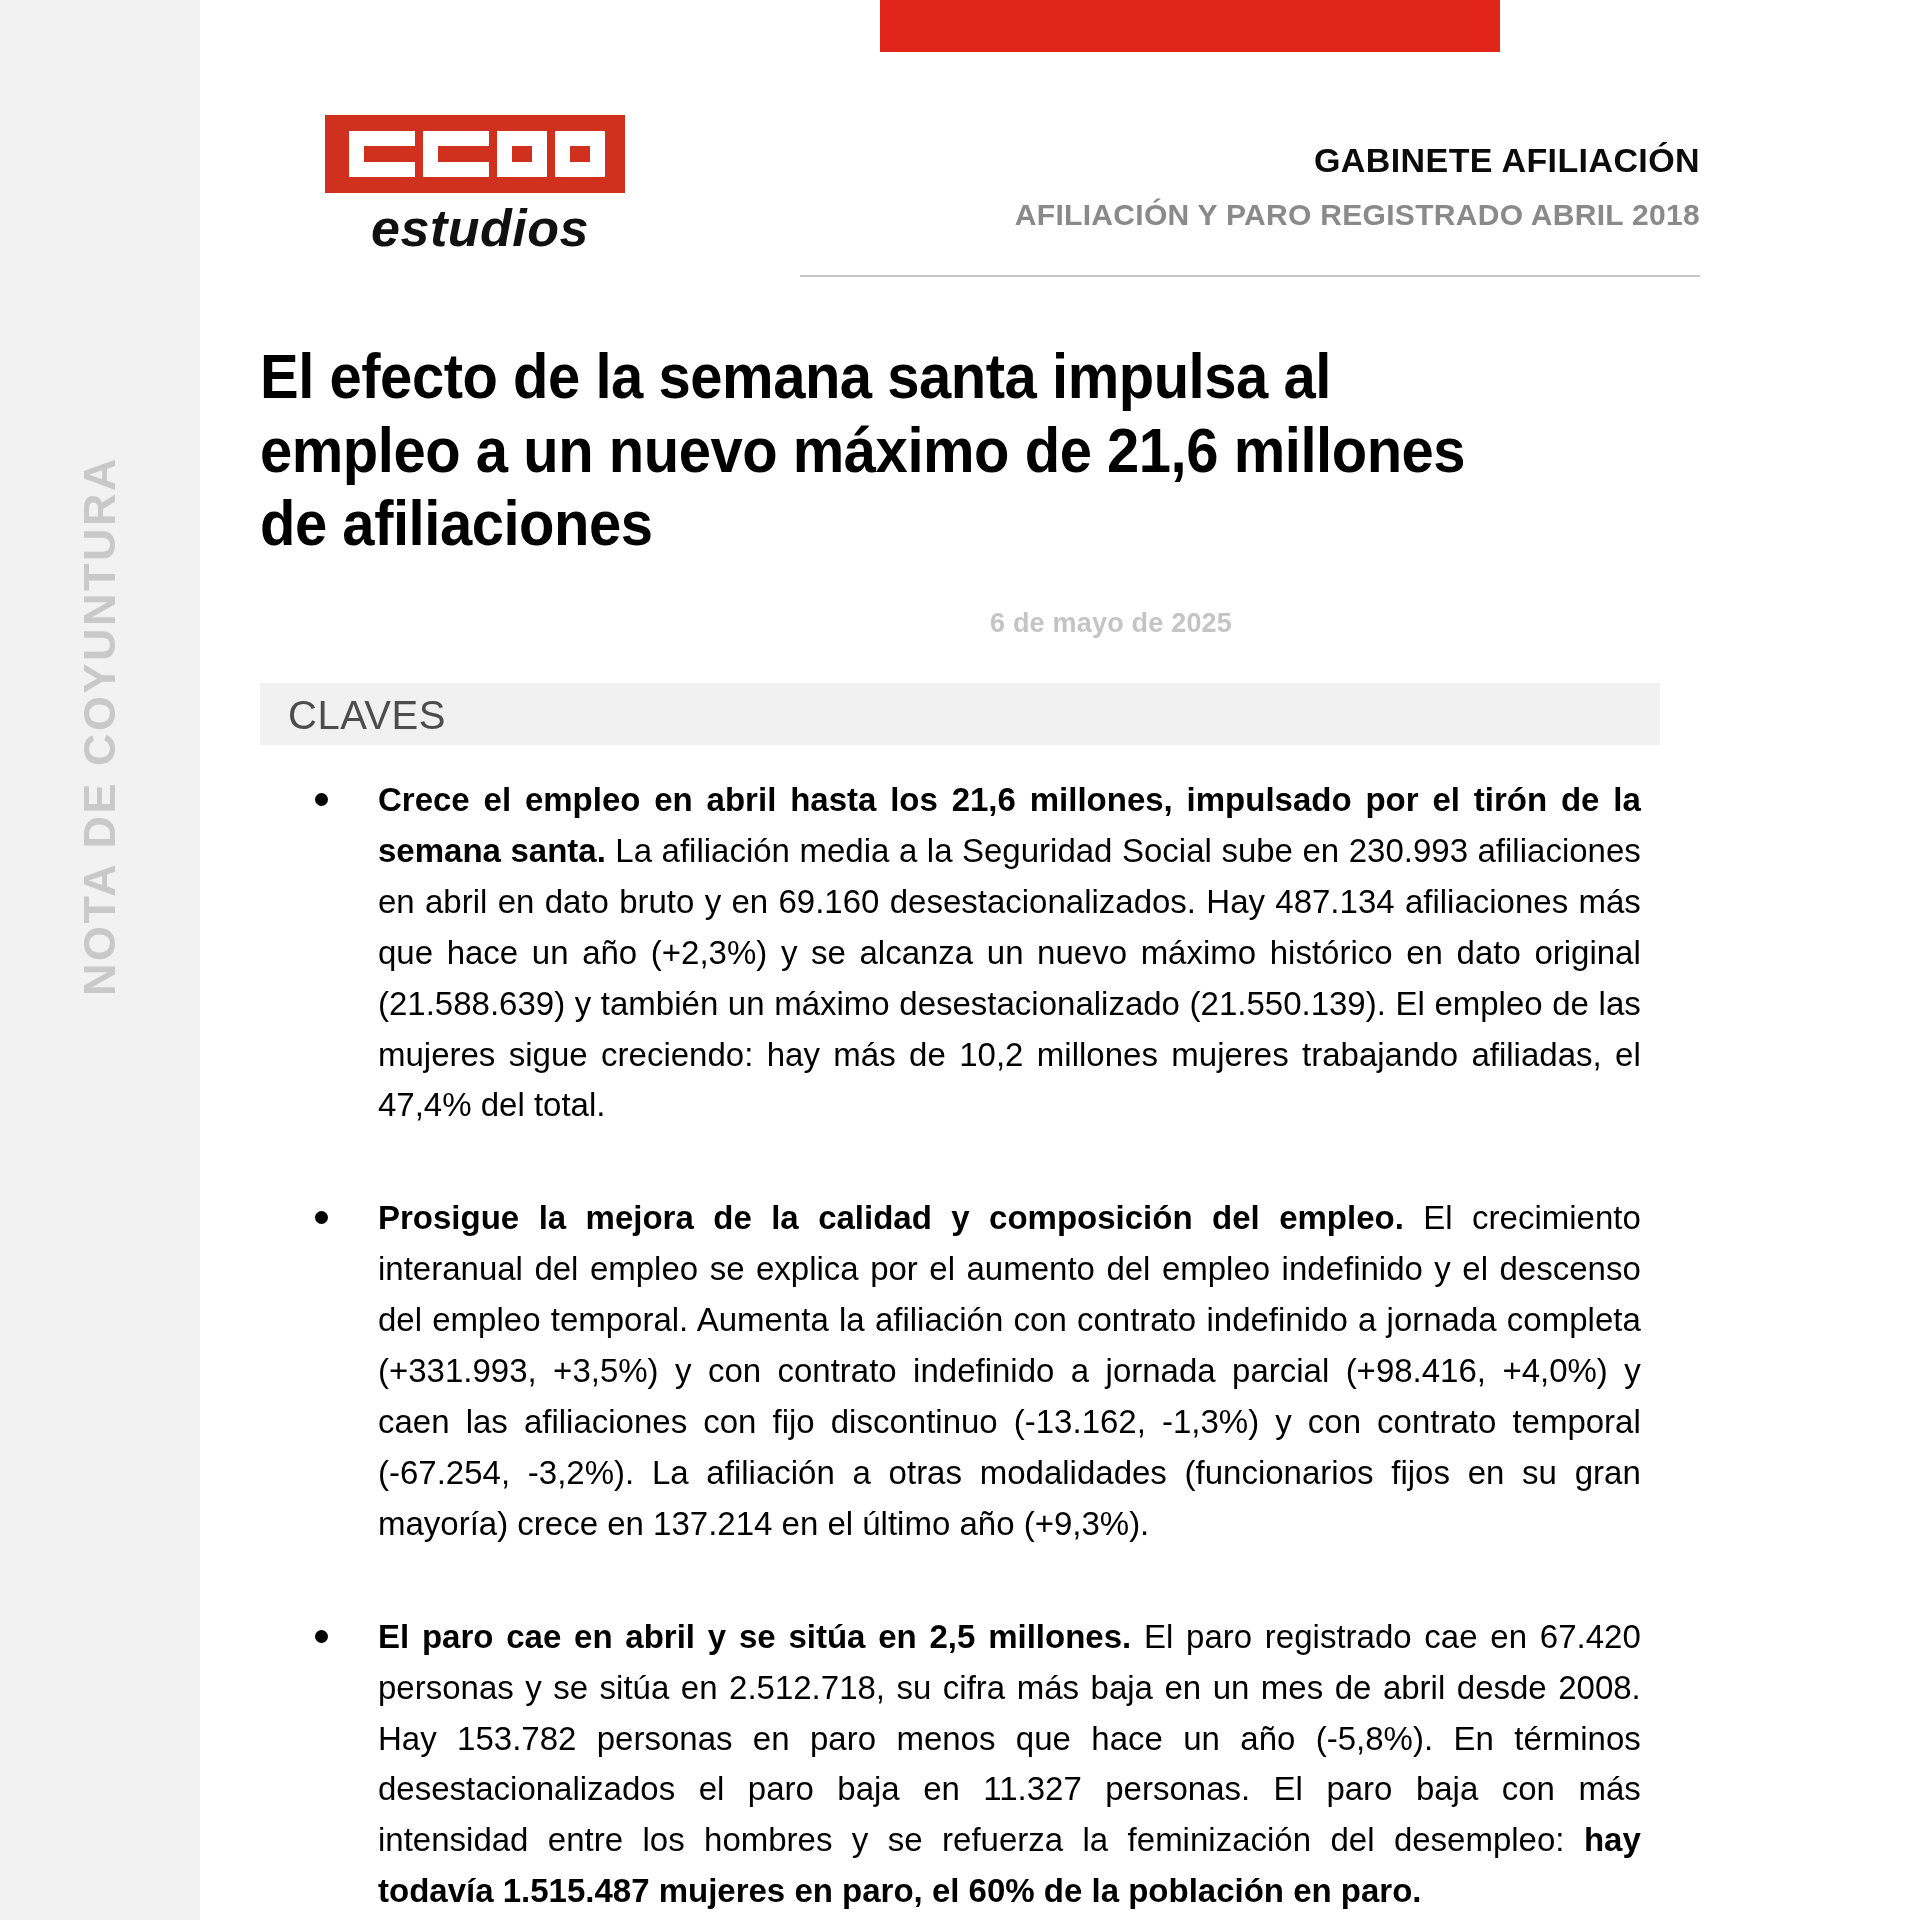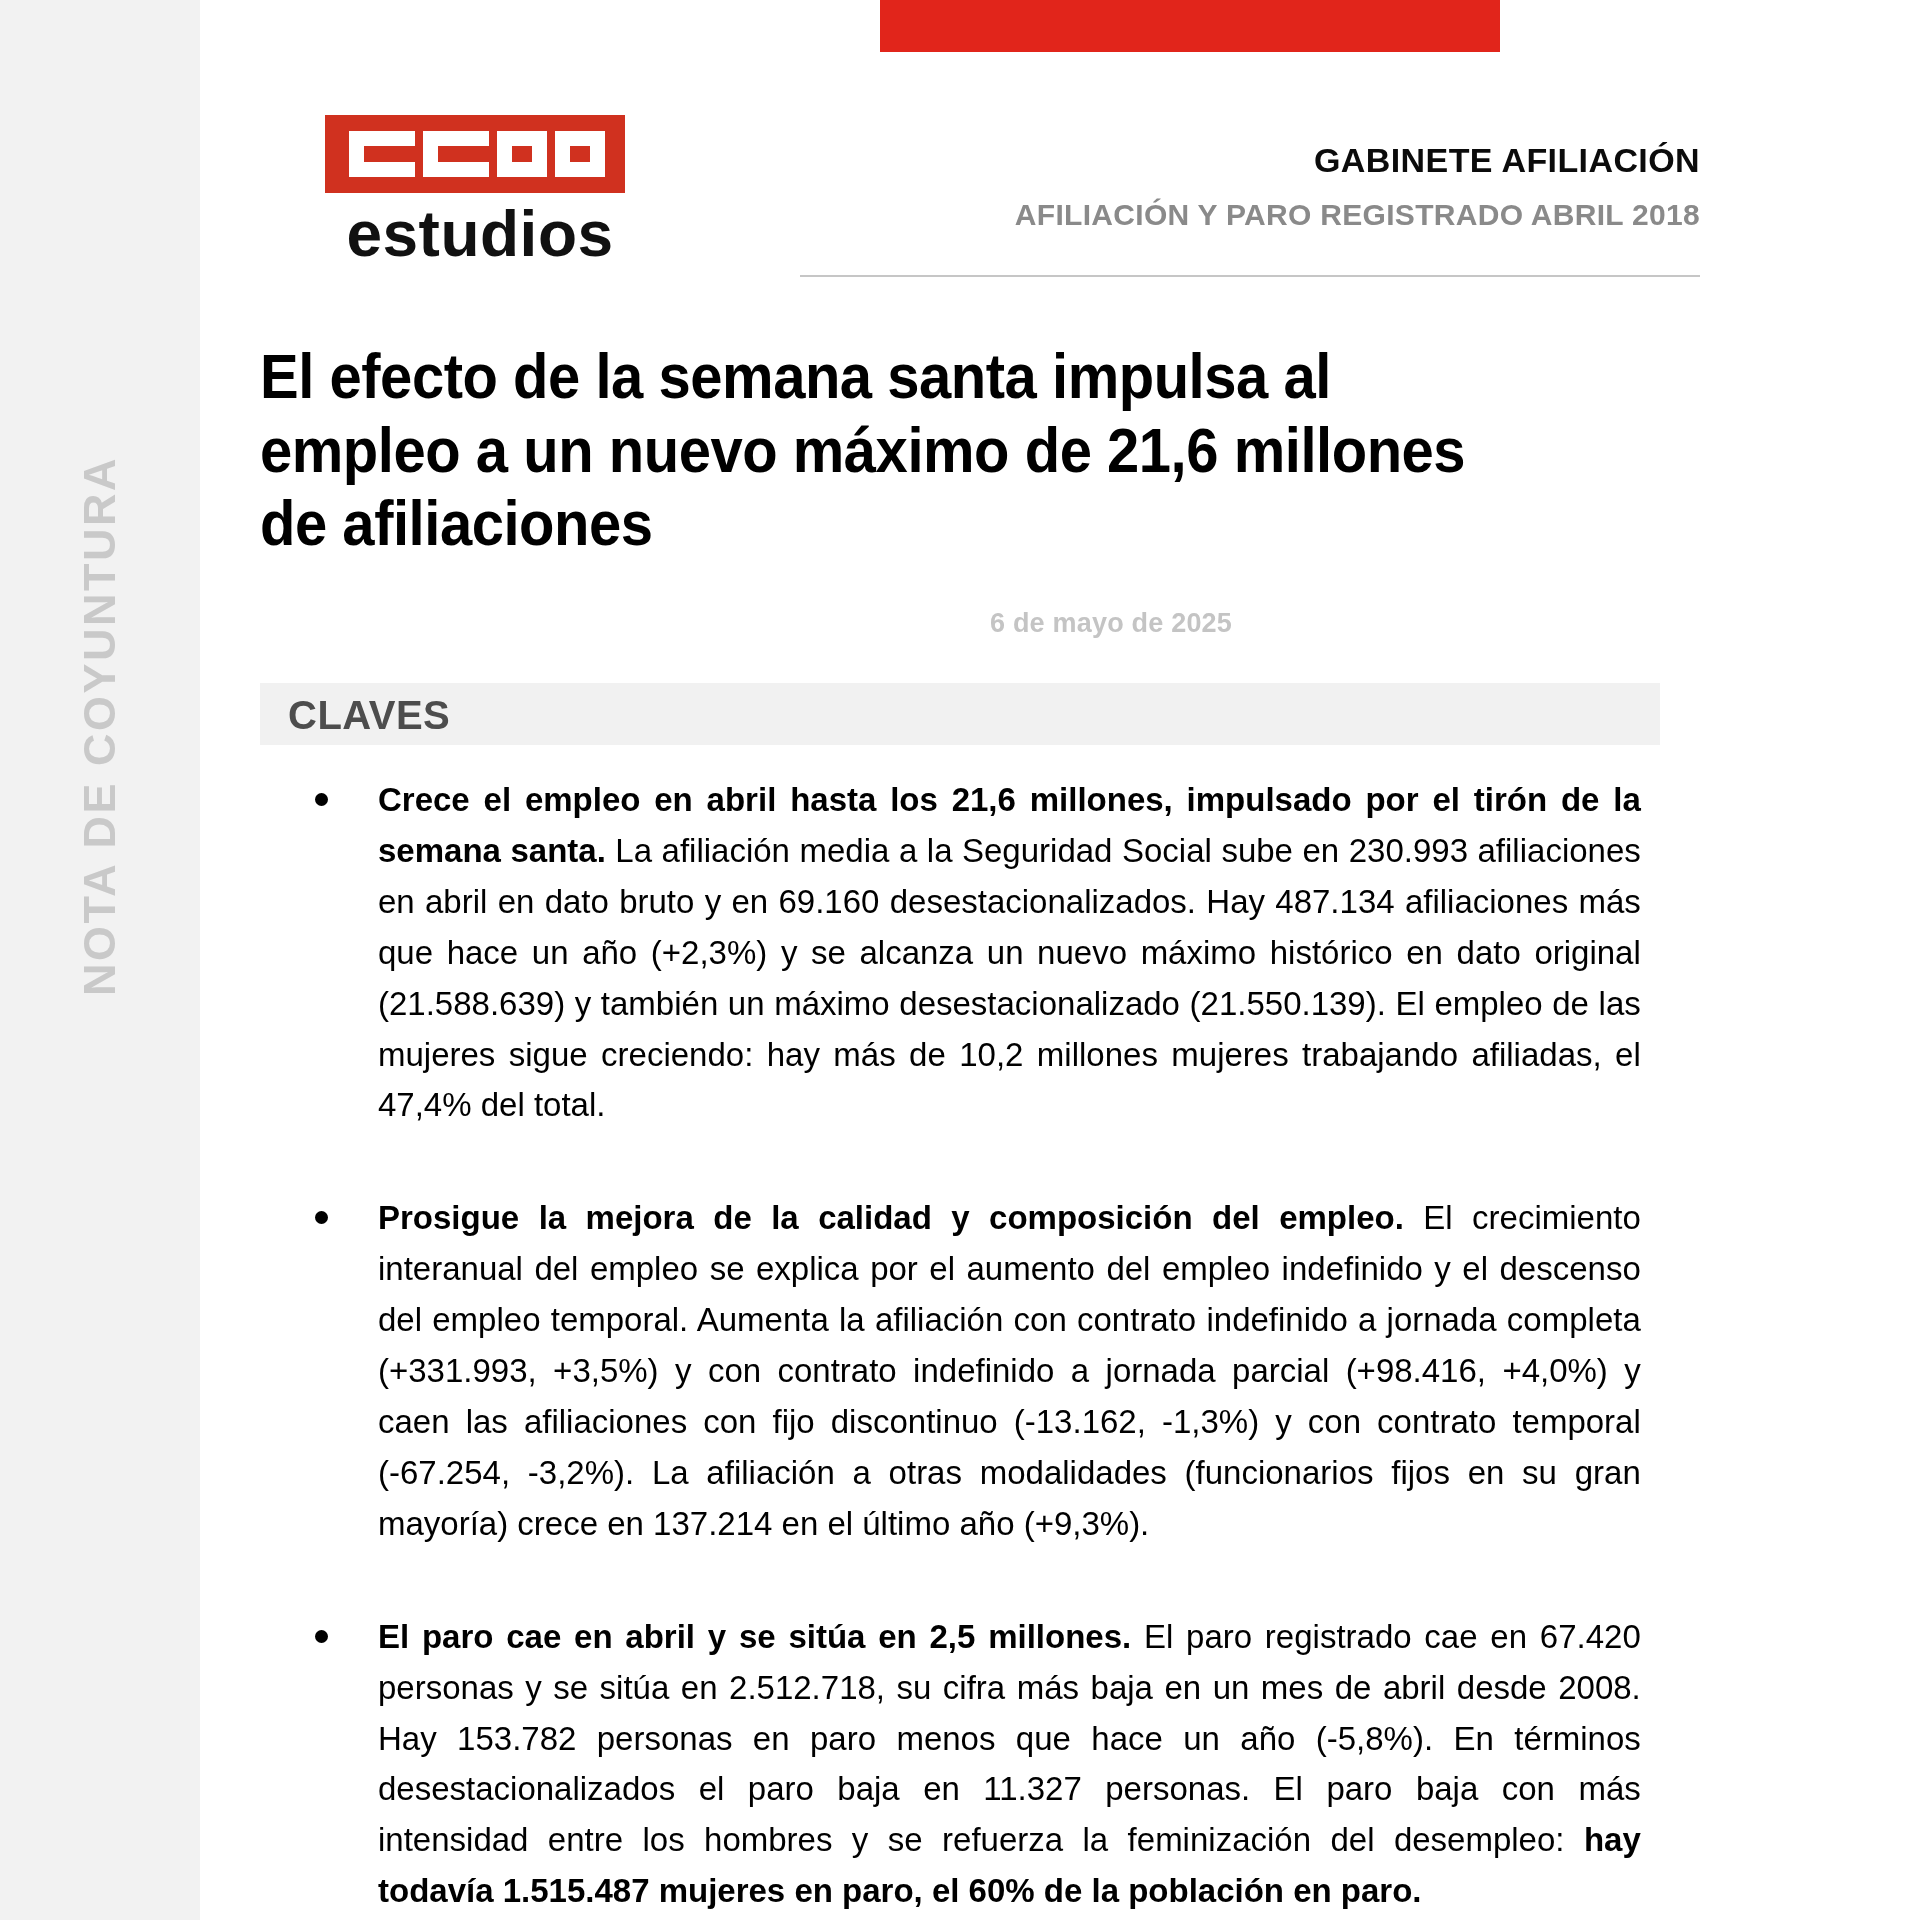--- a/index.html
+++ b/index.html
@@ -77,26 +77,27 @@
   }
   .logo-mark {
     width: 300px;
     height: 78px;
     background: #d0311f;
     display: block;
   }
   .logo-mark svg { display: block; }
   .logo-word {
     margin-top: 8px;
-    font-size: 64px;
+    font-size: 52px;
     font-weight: bold;
     color: #111111;
     letter-spacing: 0.5px;
     line-height: 1.05;
     font-family: "Liberation Sans", sans-serif;
+    font-style: italic;
   }
   .header-right {
     position: absolute;
     right: 30px;
     top: 35px;
     width: 900px;
     text-align: right;
   }
   .header-title {
     font-size: 34px;
@@ -156,21 +157,21 @@
     top: 683px;
     width: 1400px;
     height: 62px;
     background: #f1f1f1;
   }
   .claves-text {
     position: absolute;
     left: 28px;
     top: 10px;
     font-size: 40px;
-    font-weight: bold;
+    font-weight: normal;
     color: #4d4d4d;
     letter-spacing: 0.5px;
   }
 
   
   .bullets {
     position: absolute;
     left: 60px;
     top: 775px;
     width: 1400px;

